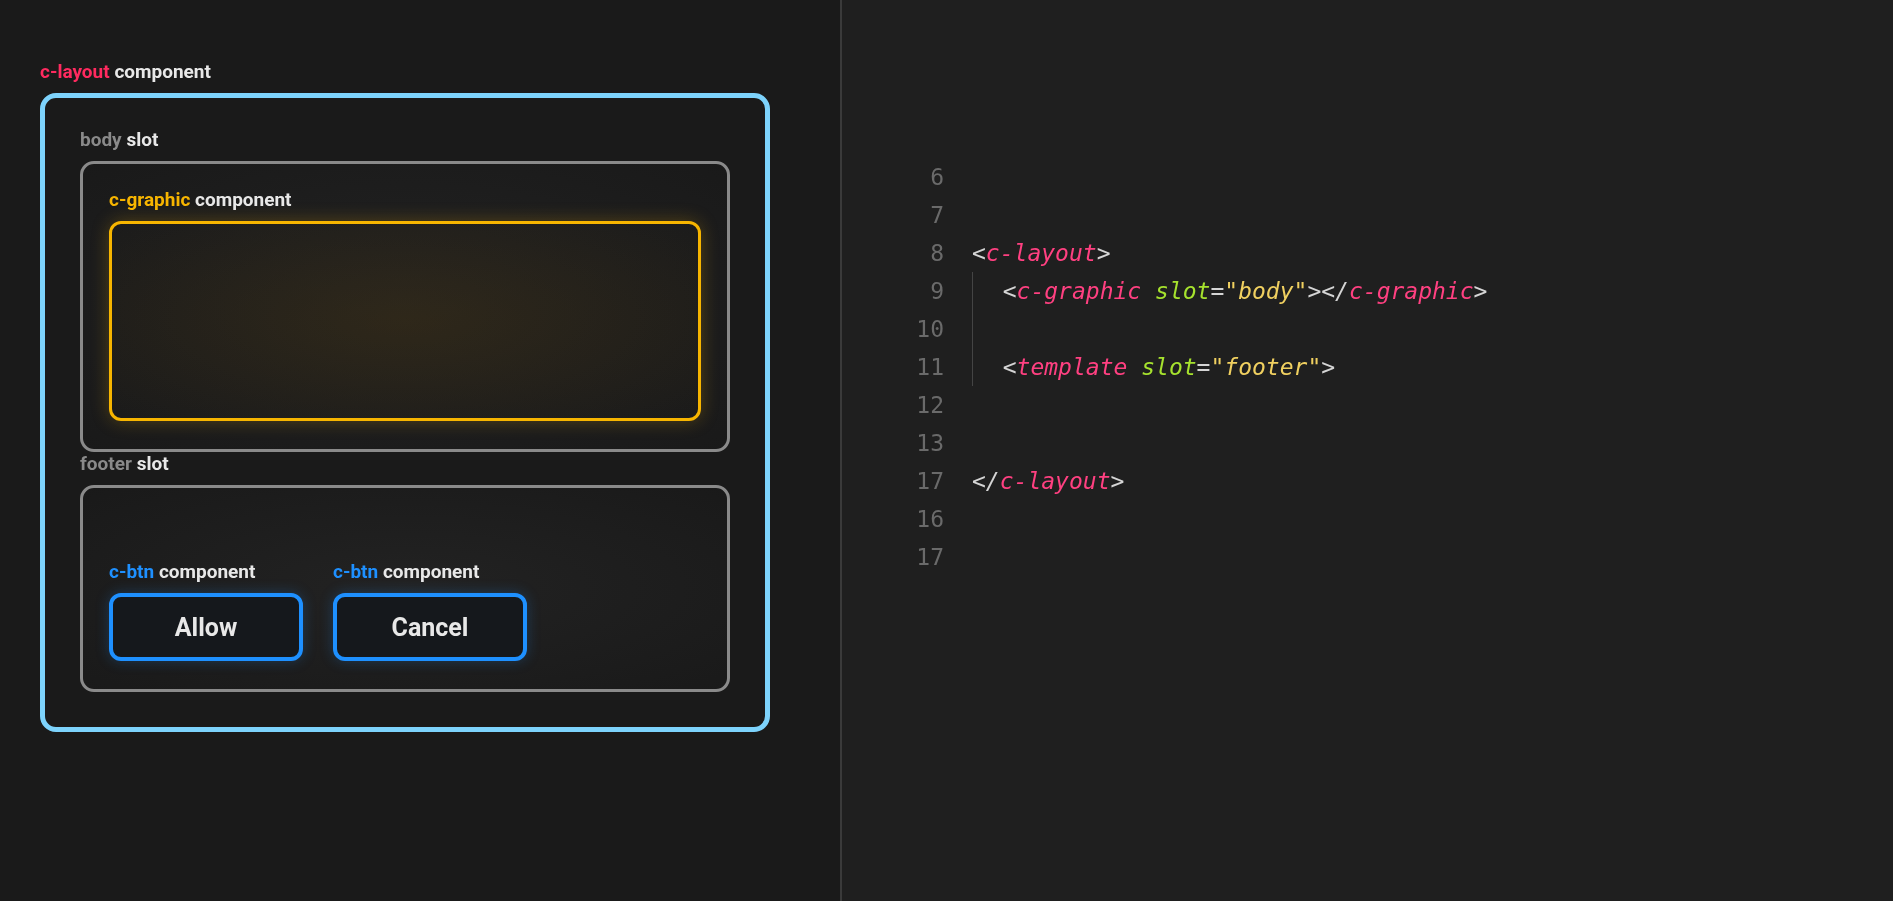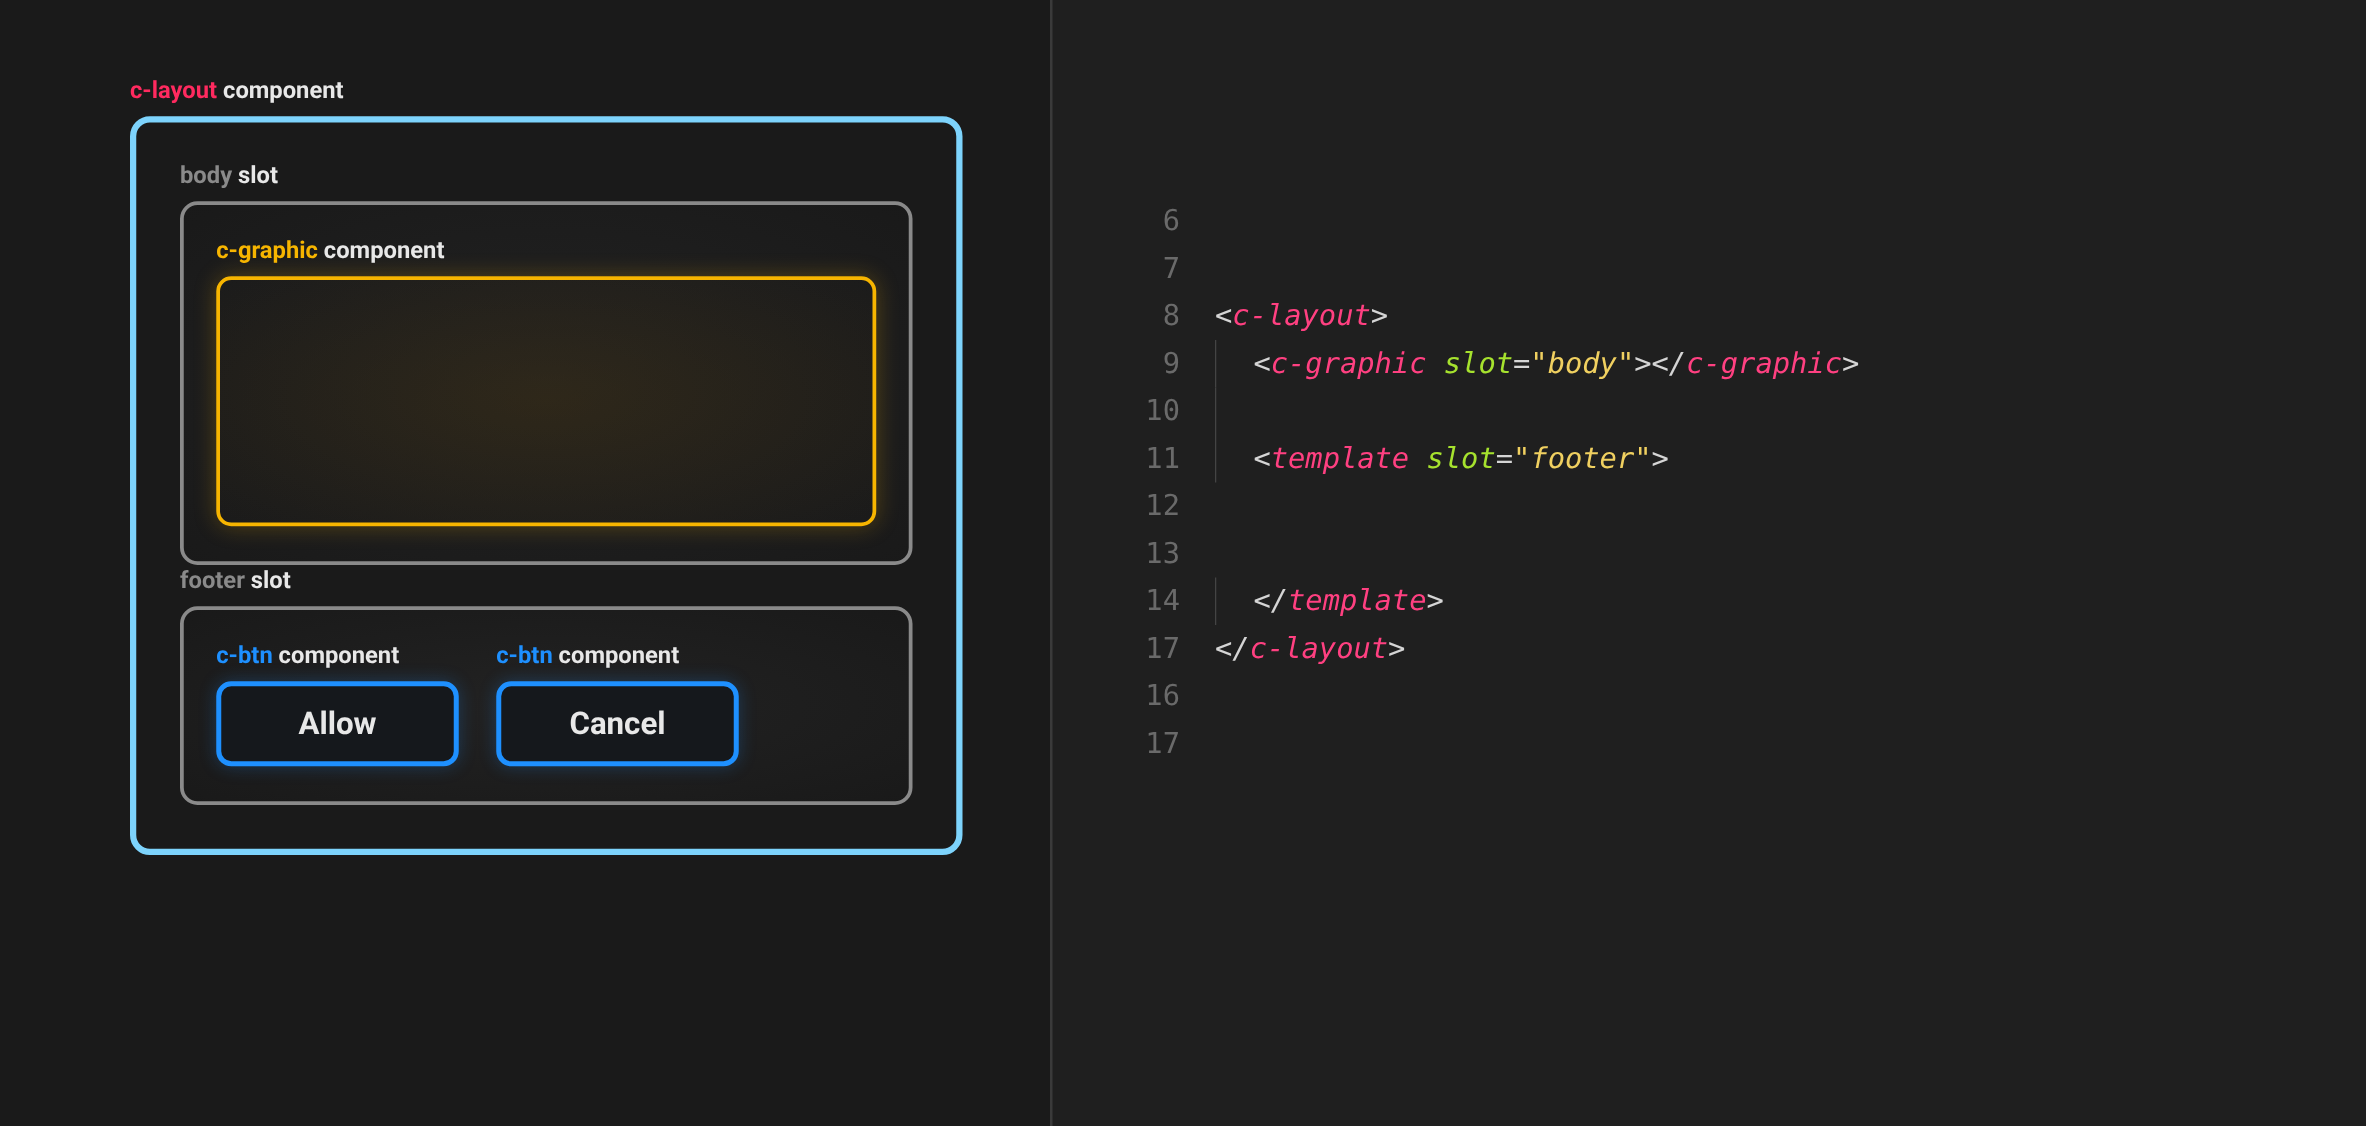--- a/index.html
+++ b/index.html
@@ -9,21 +9,21 @@
     background: #1a1a1a;
     display: flex;
     font-family: -apple-system, "Segoe UI", Roboto, "Helvetica Neue", Arial, sans-serif;
     overflow: hidden;
   }
   .left-pane {
     width: 840px;
     height: 810px;
     background: #1a1a1a;
     position: relative;
-    padding: 60px 70px 0 104px;
+    padding: 60px 70px 0 40px;
   }
   .right-pane {
     flex: 1;
     height: 901px;
     background: #1f1f1f;
     border-left: 2px solid #3a3a3a;
     padding: 40px 30px;
     font-family: ui-monospace, "SF Mono", Menlo, Monaco, Consolas, monospace;
     font-size: 23px;
     line-height: 38px;
@@ -52,21 +52,21 @@
 
   .c-graphic-lbl .dim { color: #f7b500; }
   .c-graphic-box {
     border: 3px solid #f7b500;
     border-radius: 12px;
     height: 200px;
     background: radial-gradient(ellipse at center, rgba(70,50,10,0.35), rgba(20,20,20,0.05));
     box-shadow: 0 0 18px rgba(247,181,0,0.25);
   }
 
-  .btn-row { display: flex; gap: 30px; }
+  .btn-row { display: flex; gap: 30px; margin-top: 48px; }
   .btn-col { display: flex; flex-direction: column; }
   .c-btn-lbl .dim { color: #1e90ff; }
   .c-btn-box {
     border: 4px solid #1e90ff;
     border-radius: 12px;
     width: 194px;
     height: 68px;
     display: flex;
     align-items: center;
     justify-content: center;
@@ -186,24 +186,20 @@
   </div>
 
   <div class="code-row">
     <div class="ln">12</div>
   </div>
 
   <div class="code-row">
     <div class="ln">13</div>
   </div>
 
-  <div class="code-row">
-    <div class="ln">14</div>
-    <div class="code guide"><span>  </span><span class="brkt">&lt;/</span><span class="tag">template</span><span class="brkt">&gt;</span></div>
-  </div>
 
   <div class="code-row">
     <div class="ln">17</div>
     <div class="code"><span class="brkt">&lt;/</span><span class="tag">c-layout</span><span class="brkt">&gt;</span></div>
   </div>
 
   <div class="code-row">
     <div class="ln">16</div>
     <div class="code"></div>
   </div>

